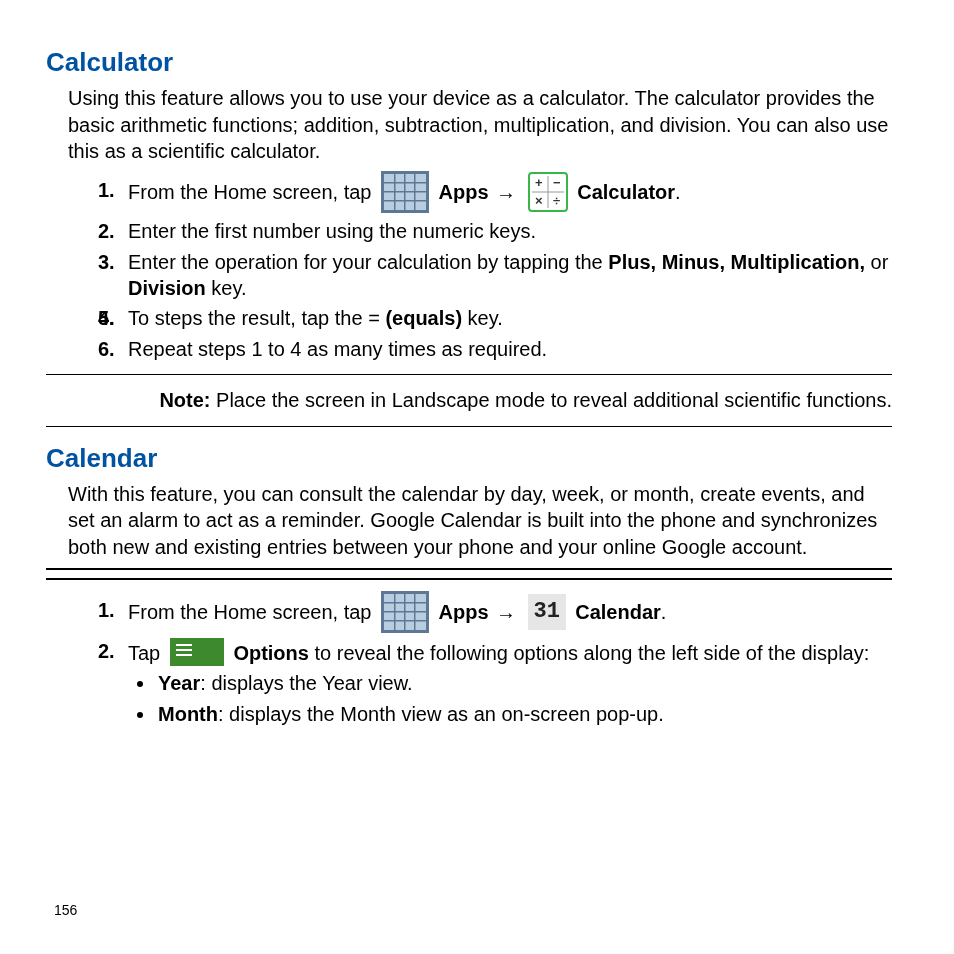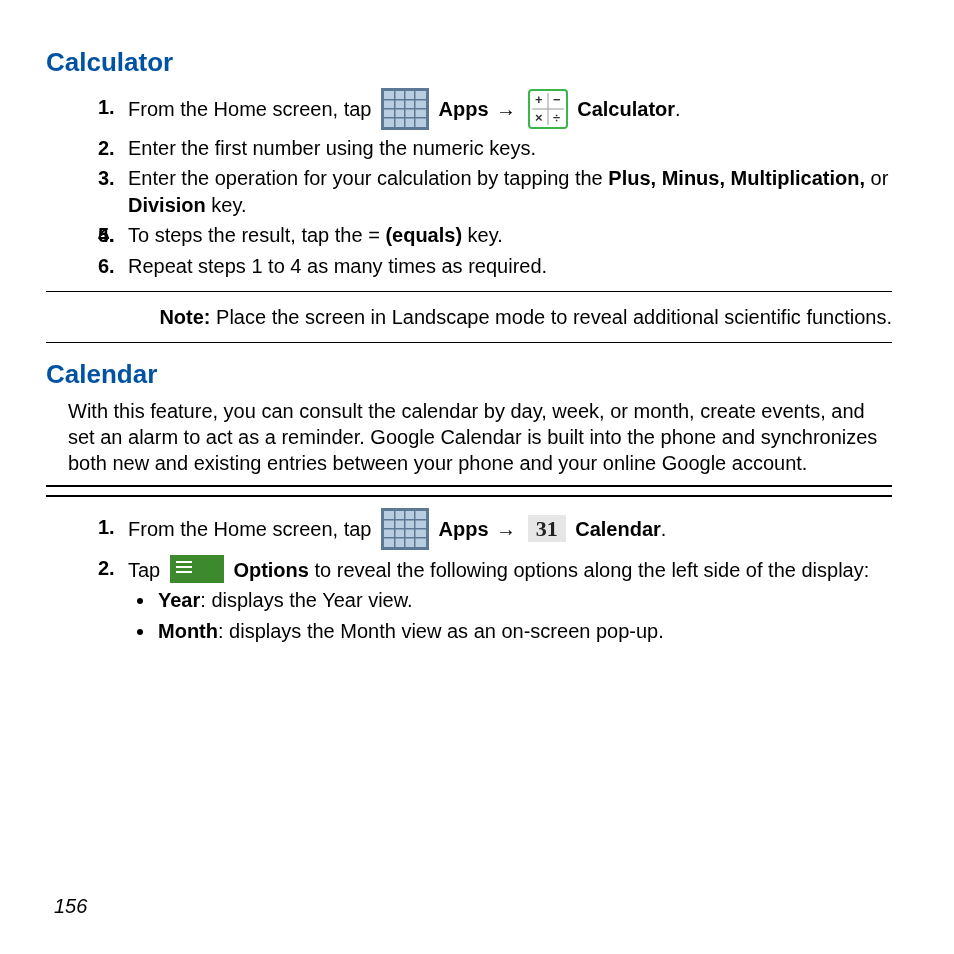--- a/index.html
+++ b/index.html
@@ -67,22 +67,21 @@
   }
   .imp-text {
     padding-left: 118px;
     text-indent: -118px;
     display: block;
   }
   .page-num {
     position: absolute;
     bottom: 36px;
     left: 54px;
-    font-size: 20px;
-    font-style: italic;
+    font-size: 14px;
   }
   .inline-icon {
     display: inline-block;
     vertical-align: middle;
     margin: 0 4px;
   }
   
   .apps-icon {
     width: 48px; height: 42px;
     background: #5d7894;
@@ -121,27 +120,27 @@
   .calc-icon::after {
     content:"";
     position:absolute;
     top:50%; left:2px; right:2px; height:1px;
     background:#999; transform:translateY(-50%);
   }
   .calc-icon .q { position:absolute; width:50%; height:50%; display:flex; align-items:center; justify-content:center; font-size:13px; color:#333; font-weight:bold;}
   .calc-icon .tl{top:0;left:0;} .calc-icon .tr{top:0;right:0;}
   .calc-icon .bl{bottom:0;left:0;} .calc-icon .br{bottom:0;right:0;}
   .cal31-icon {
-    width: 38px; height: 27px;
+    width: 38px; height: 36px;
     background:#e6e6e6;
     font-weight:bold;
     font-size:22px;
     display:inline-flex;
     align-items:center; justify-content:center;
-    font-family: Liberation Serif, serif;
+    font-family: Liberation Mono, monospace;
     color:#222;
   }
   .menu-icon {
     width: 54px; height: 28px;
     background:#3d8a2e;
     position:relative;
   }
   .menu-icon::before {
     content:""; position:absolute;
     left:6px; top:6px; width:16px; height:2px;
@@ -159,20 +158,21 @@
   .step-line .inline-icon { vertical-align: middle; }
   .step-line span.txt { vertical-align: middle; }
 </style>
 </head>
 <body>
 
 <div class="page">
 
   <h2 class="section">Calculator</h2>
   <div class="indent">
+    <p class="para">Using this feature allows you to use your device as a calculator. The calculator provides the basic arithmetic functions; addition, subtraction, multiplication, and division. You can also use this as a scientific calculator.</p>
 
     <ol class="steps">
       <li class="step-line">
         <span class="num">1.</span>
         <span class="txt">From the Home screen, tap </span>
         <span class="inline-icon apps-icon"></span>
         <span class="txt b">Apps</span>
         <span class="txt arrow"> → </span>
         <span class="inline-icon calc-icon">
           <span class="q tl">+</span><span class="q tr">−</span><span class="q bl">×</span><span class="q br">÷</span>

